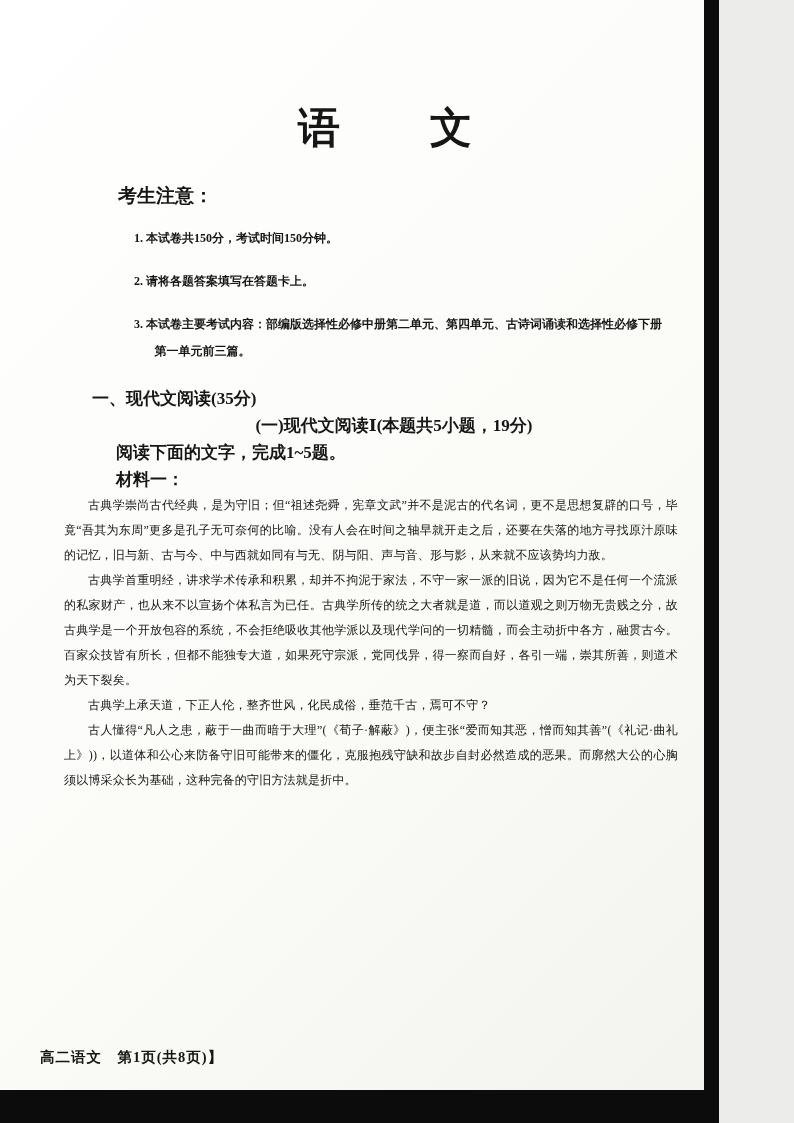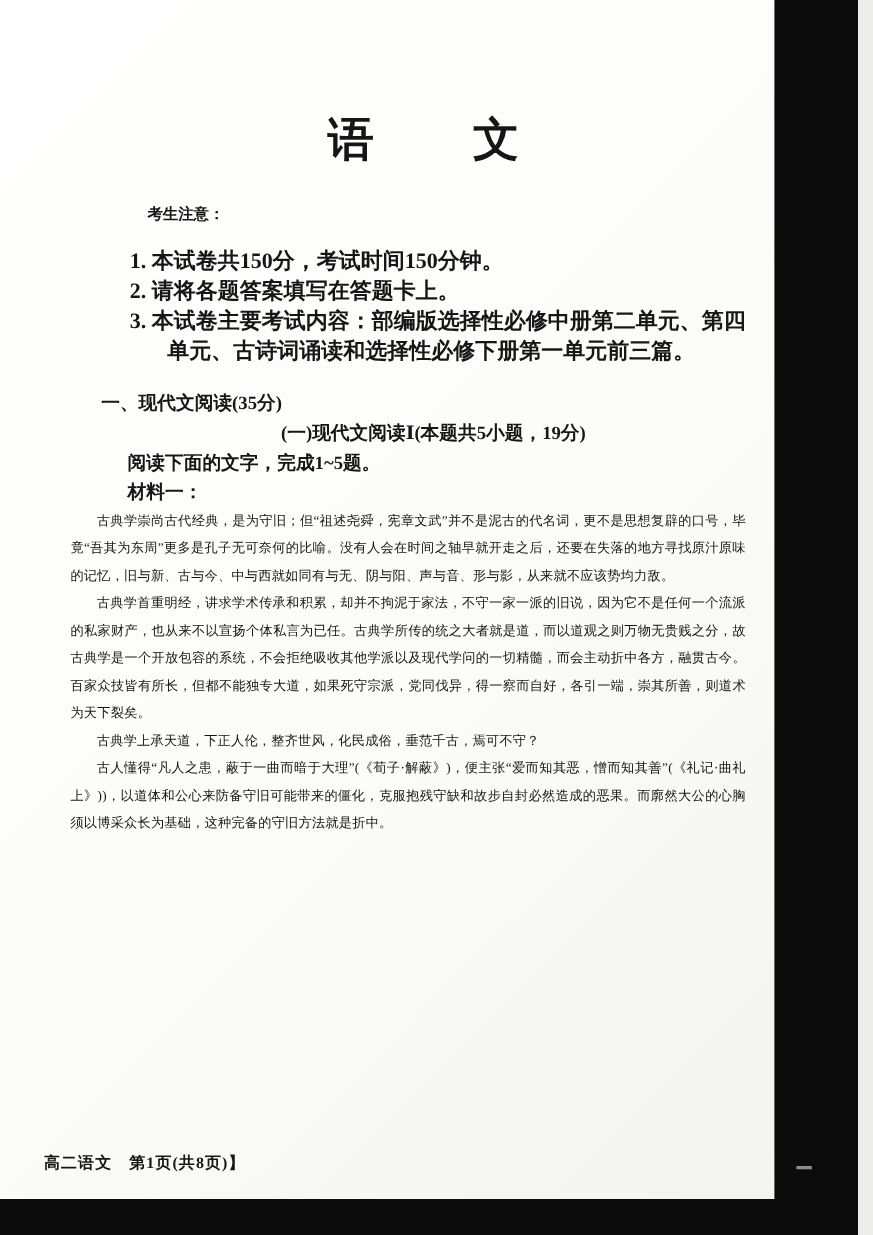--- a/index.html
+++ b/index.html
@@ -4,21 +4,21 @@
 <style>
   * { box-sizing: border-box; }
   html, body { margin: 0; padding: 0; }
   body {
     width: 794px; height: 1123px;
     background: #ececea;
     font-family: "Liberation Serif", "DejaVu Serif", serif;
   }
   .page {
     position: relative;
-    width: 780px; height: 1123px;
+    width: 719px; height: 1123px;
     background: linear-gradient(135deg, #ffffff 0%, #fbfbf8 55%, #f2f2ee 100%);
     overflow: hidden;
     color: #161616;
   }
   .edge-right {
     position: absolute; top: 0; left: 704px;
     width: 90px; height: 1123px;
     background: #0c0c0c;
   }
   .edge-bottom {
@@ -36,26 +36,26 @@
   }
   .title {
     text-align: center;
     font-size: 42px; line-height: 48px;
     font-weight: 700;
     letter-spacing: 2px;
     margin: 6px 0 30px 30px;
   }
   .notice { margin-left: 54px; }
   .notice-heading {
-    font-size: 14px; line-height: 27px;
-    font-weight: 700; margin: 16px;
+    font-size: 19px; line-height: 27px;
+    font-weight: 700; margin: 0;
   }
   .notice-item {
-    font-size: 20px; line-height: 27px;
-    font-weight: 600; margin: 0;
+    font-size: 12px; line-height: 27px;
+    font-weight: 600; margin: 16px;
     padding-left: 1.7em; text-indent: -1.7em;
     text-align: justify;
   }
   .sec {
     font-weight: 700; font-size: 17px; line-height: 27px;
     margin: 0;
   }
   .sec-1 { margin-top: 20px; margin-left: 28px; }
   .sec-2 { margin-left: 46px; text-align: center; }
   .sec-3 { margin-left: 52px; }

